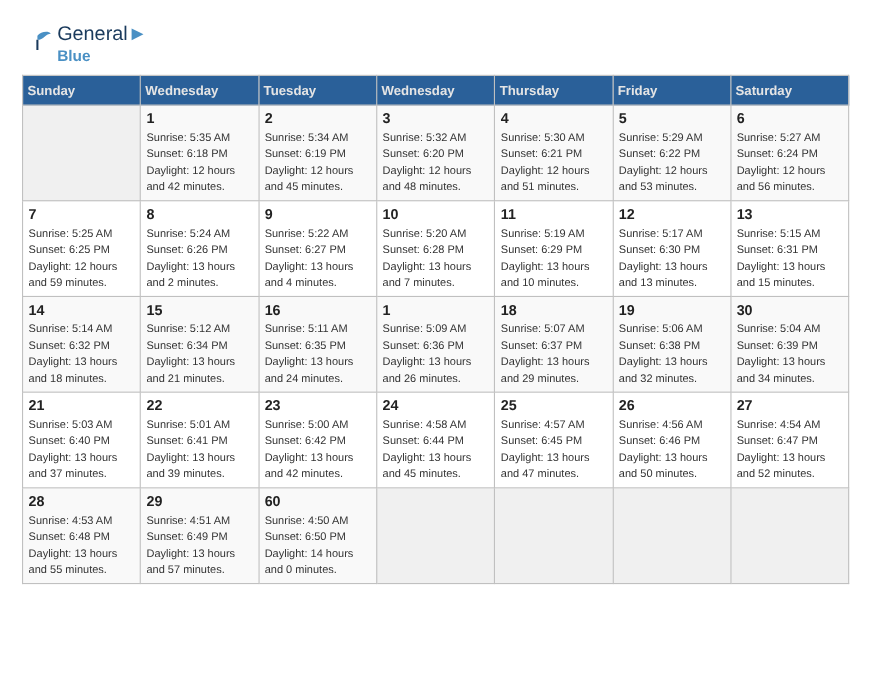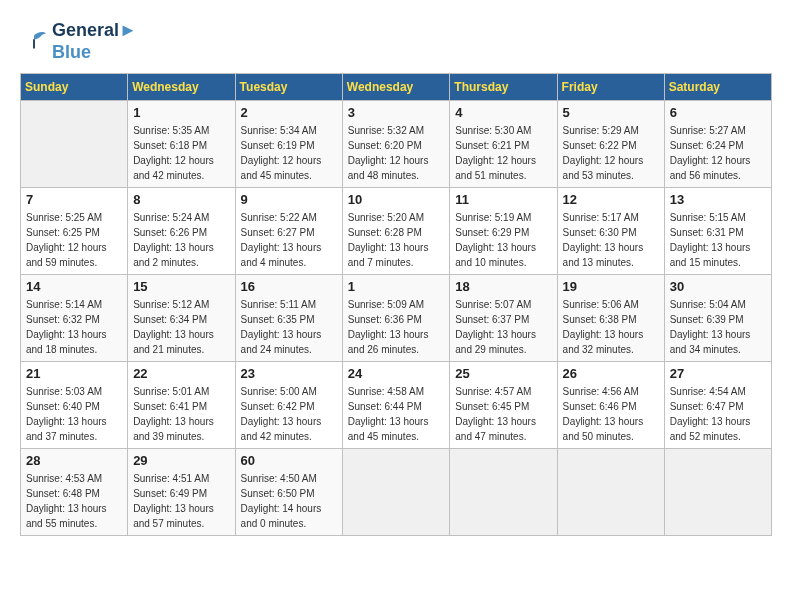--- a/index.html
+++ b/index.html
@@ -37,21 +37,21 @@
       font-size: 15px;
       color: #333;
     }
     table {
       width: 100%;
       border-collapse: collapse;
       font-size: 11px;
     }
     thead tr th {
       background: #2a6099;
-      color: #fde047;
+      color: #e5e5e5;
       padding: 6px 4px;
       text-align: left;
       font-size: 12px;
       font-weight: bold;
       border: 1px solid #c0c0c0;
     }
     tbody tr td {
       border: 1px solid #c0c0c0;
       vertical-align: top;
       padding: 4px 5px;
@@ -81,24 +81,24 @@
 </head>
 <body>
 
 <div class="header">
   <div class="logo">
     <svg class="logo-bird" viewBox="0 0 30 30">
       <path d="M15 8 C18 4, 26 3, 28 6 C26 6, 24 7, 22 9 C20 11, 18 12, 15 12 Z" fill="#4a90c4"></path>
       <path d="M15 12 L15 22" stroke="#1a3a5c" stroke-width="2"></path>
     </svg>
     <div>
-      <div style="font-size:18px;font-weight:bold;color:#1a3a5c;line-height:1.2;">
+      <div style="font-size:18px;font-weight:normal;color:#1a3a5c;line-height:1.2;">
         General<span style="color:#4a90c4;">►</span>
       </div>
-      <div style="font-size:18px;font-weight:bold;color:#4a90c4;line-height:1.2;">Blue</div>
+      <div style="font-size:14px;font-weight:bold;color:#4a90c4;line-height:1.2;">Blue</div>
     </div>
   </div>
   <div class="title-block">
     <div class="month-title"></div>
     <div class="location"></div>
   </div>
 </div>
 
 <table>
   <thead>

